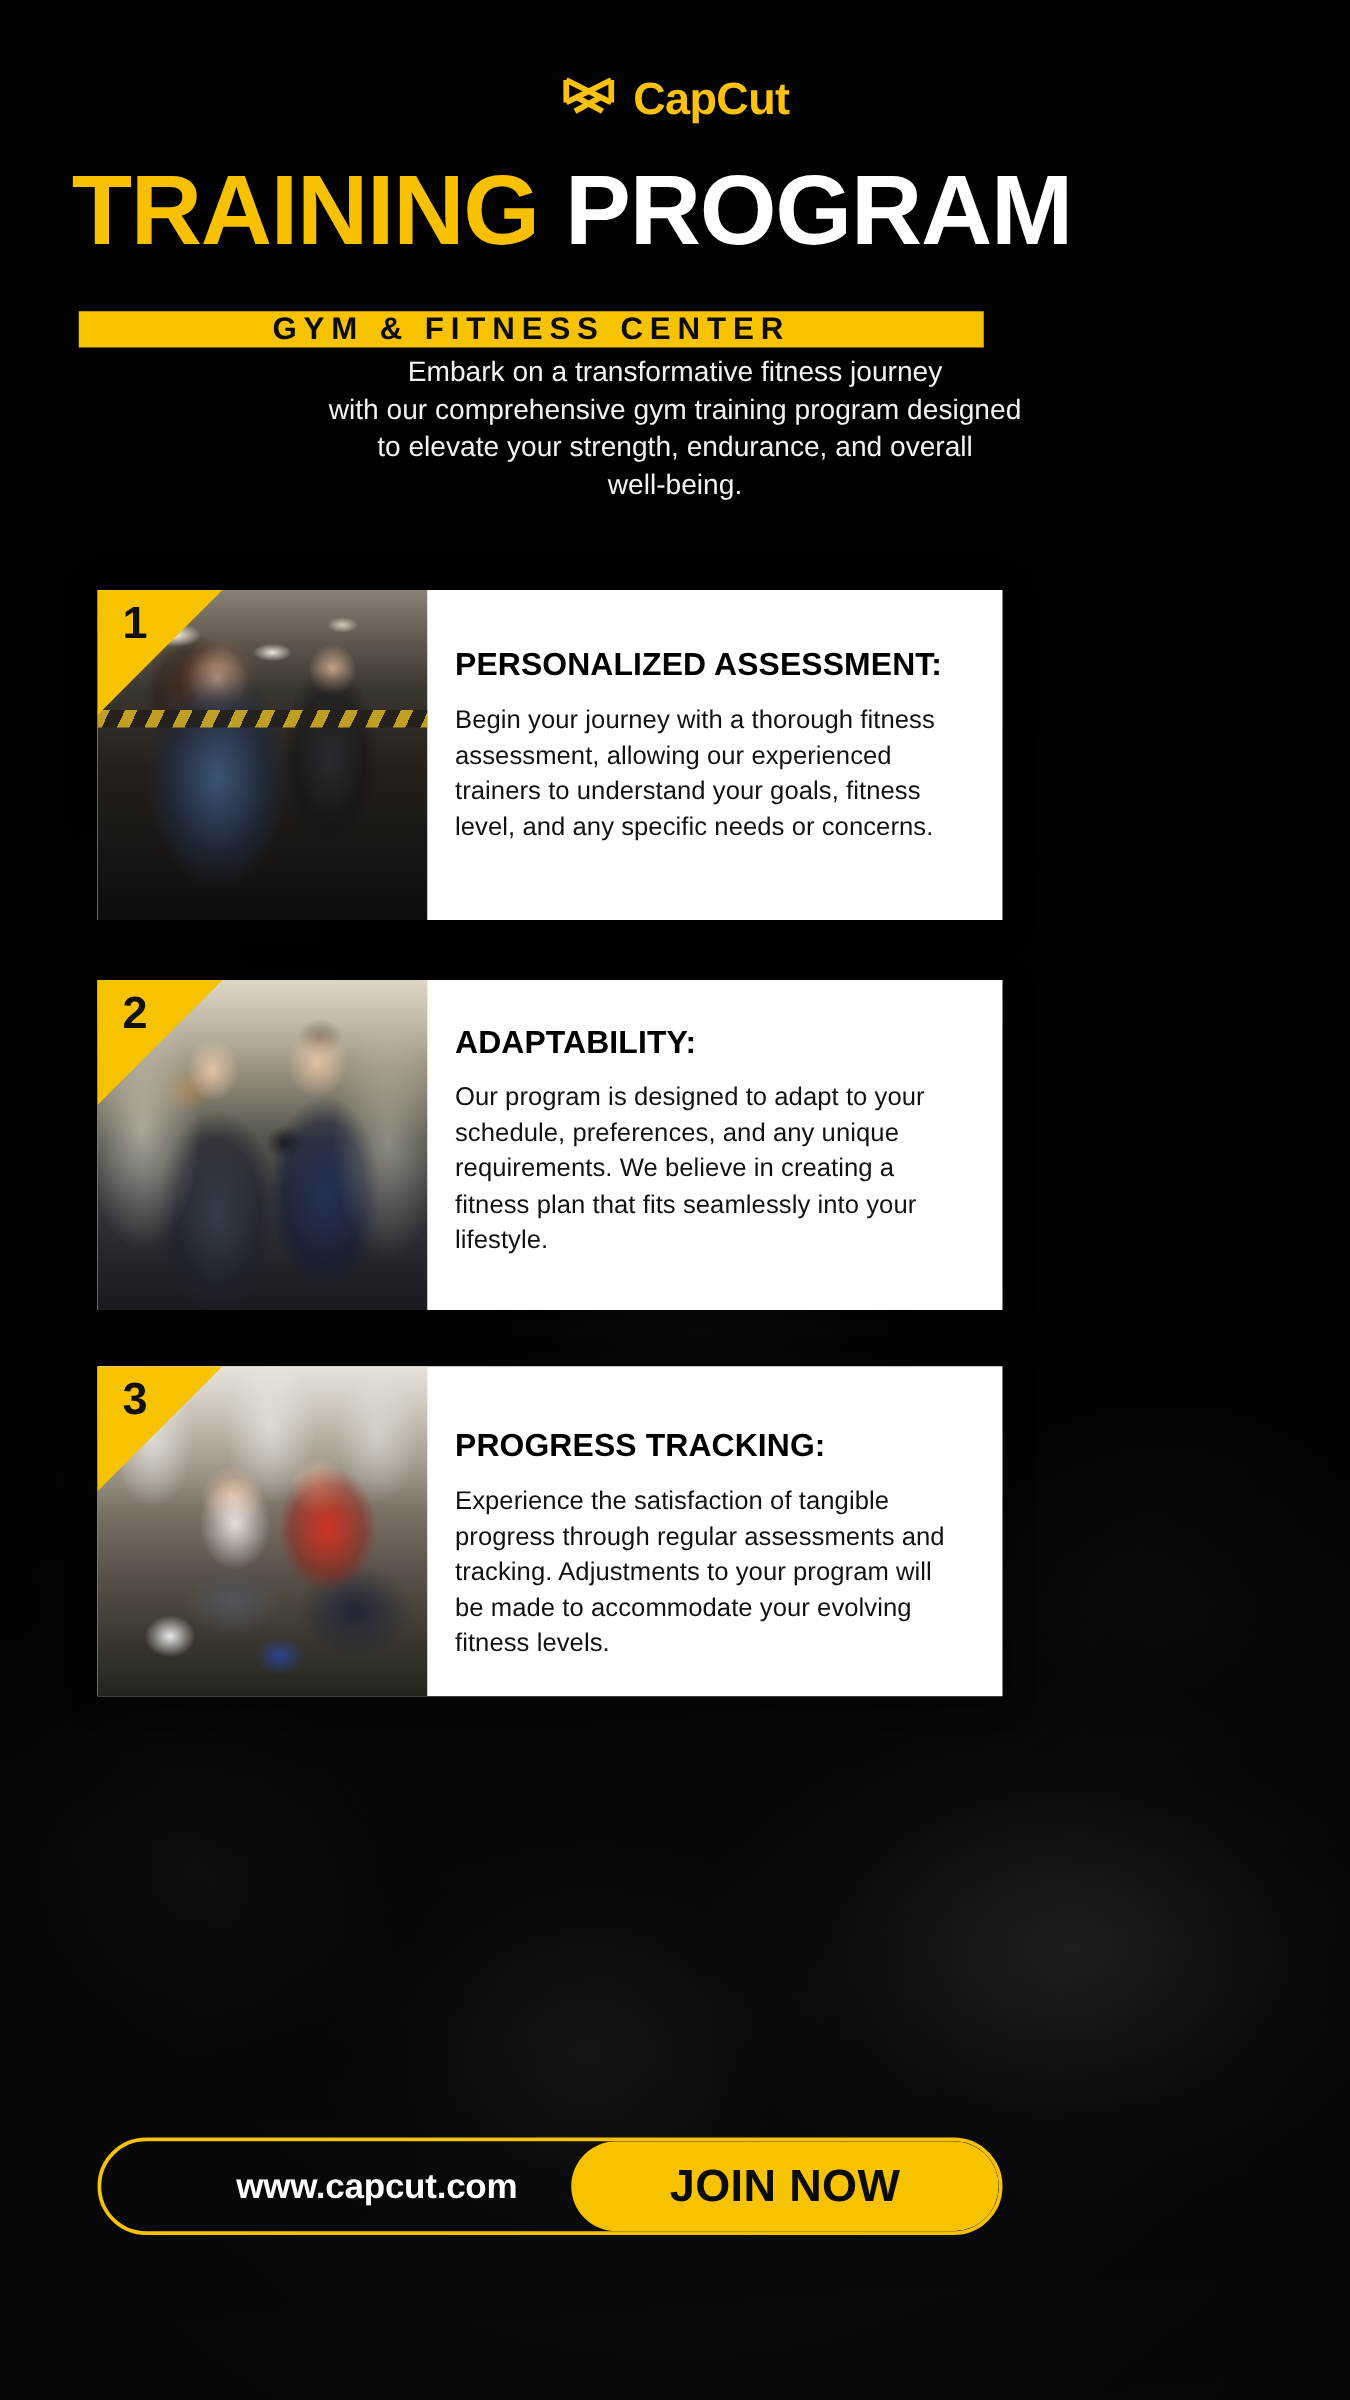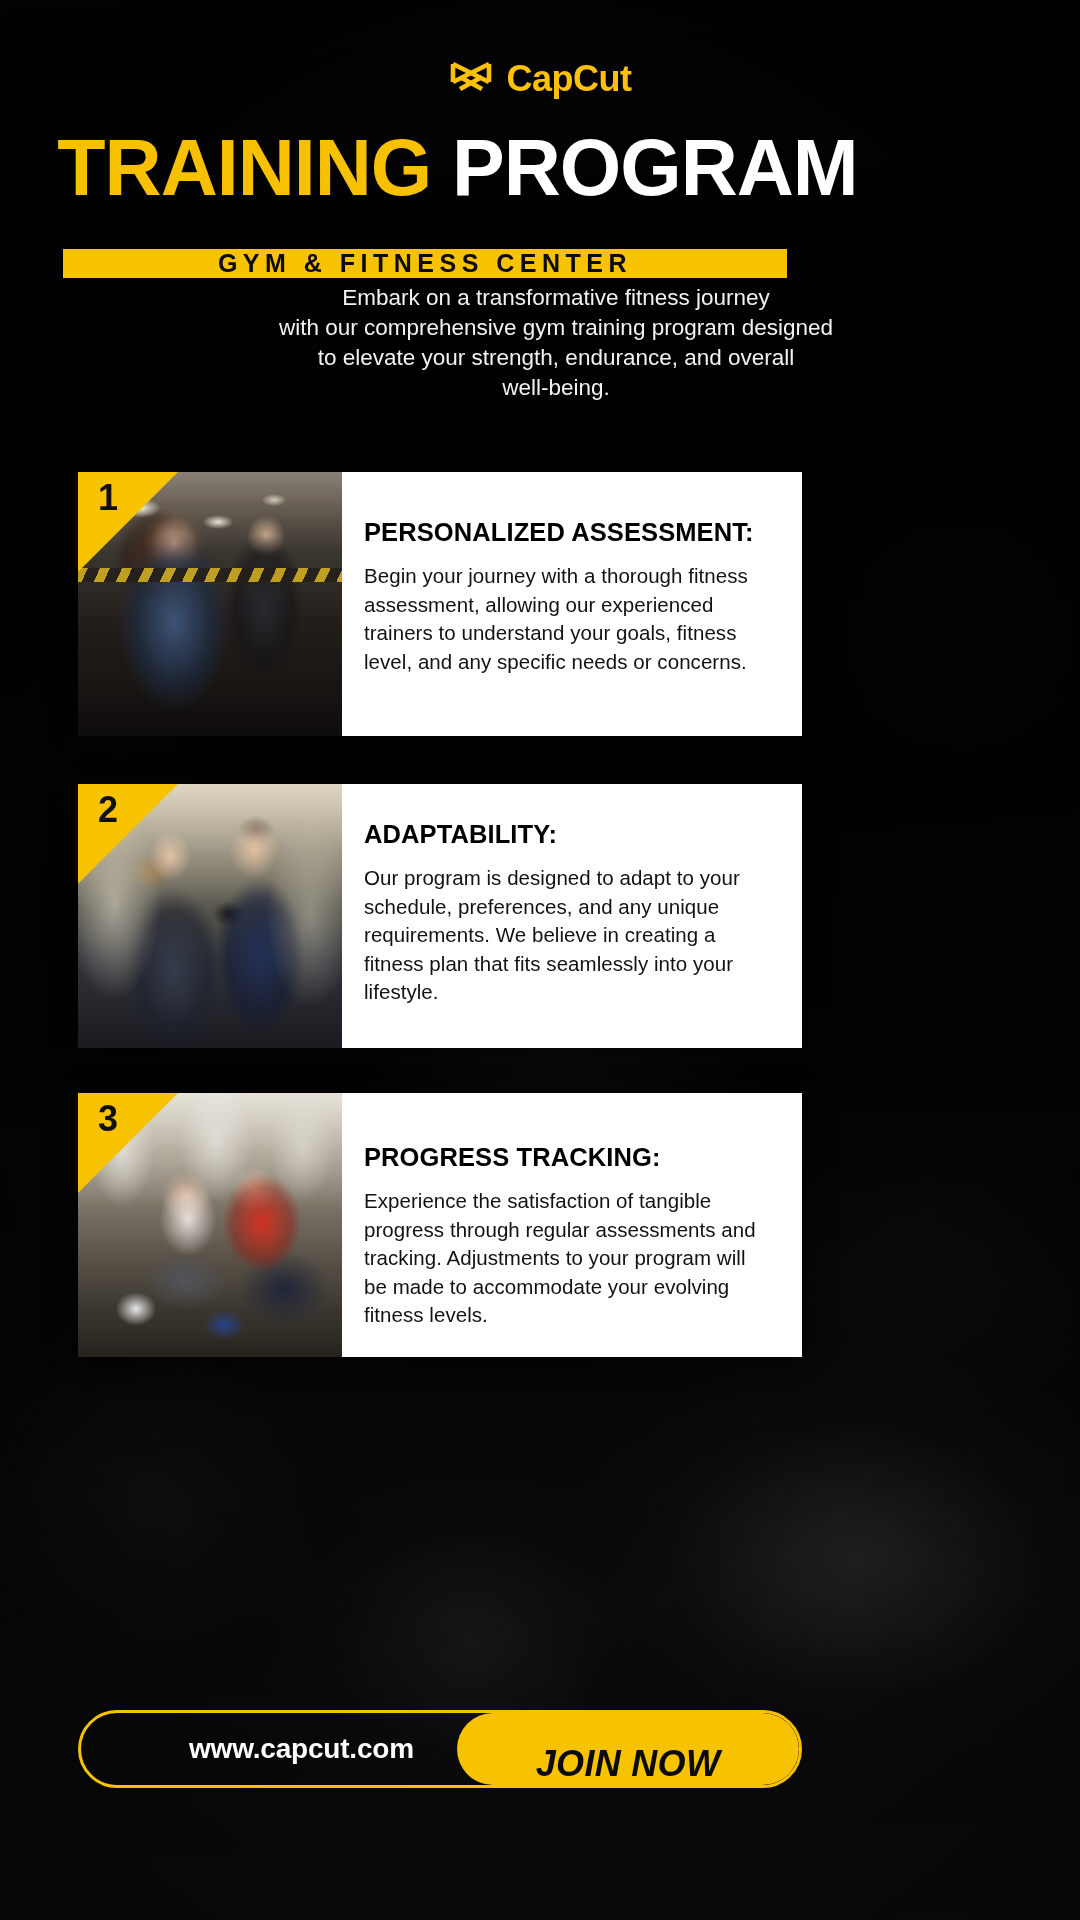--- a/index.html
+++ b/index.html
@@ -61,21 +61,21 @@
     width:724px; height:29px;
     background:#F7C200;
     display:flex; align-items:center; justify-content:center;margin-top:32px;
   }
   #subtitle-text {
     color:#0b0b0b; font-size:25px; font-weight:600;
     letter-spacing:5.5px; white-space:nowrap;
   }
 
   #intro-paragraph {
-    position:absolute; top:283px; left:156px; width:800px;
+    position:absolute; top:283px; left:140px; width:800px;
     text-align:center; color:#f2f2f2;
     font-size:22.5px; line-height:30px; font-weight:400;
     white-space:pre-line;
   }
 
   
   .card {
     position:absolute; left:78px; width:724px;
     background:#ffffff;
     display:flex;
@@ -184,23 +184,22 @@
   #footer-url-wrap {
     flex:1 1 auto; display:flex; align-items:center;
     padding-left:108px;
   }
   #footer-url {
     color:#ffffff; font-size:28px; font-weight:700; letter-spacing:-0.2px;
   }
   #join-now-button {
     flex:0 0 342px; background:#F7C200;
     border-radius:39px;
-    display:flex; align-items:flex-end; justify-content:center;
+    display:flex; align-items:center; justify-content:center;
     cursor:pointer;
-    font-style:italic;
   }
   #join-now-label {
     color:#0b0b0b; font-size:36px; font-weight:800; letter-spacing:0.3px;
   }
 </style>
 </head>
 <body>
 
 <div id="bg-photo"></div>
 <div id="bg-dim"></div>

